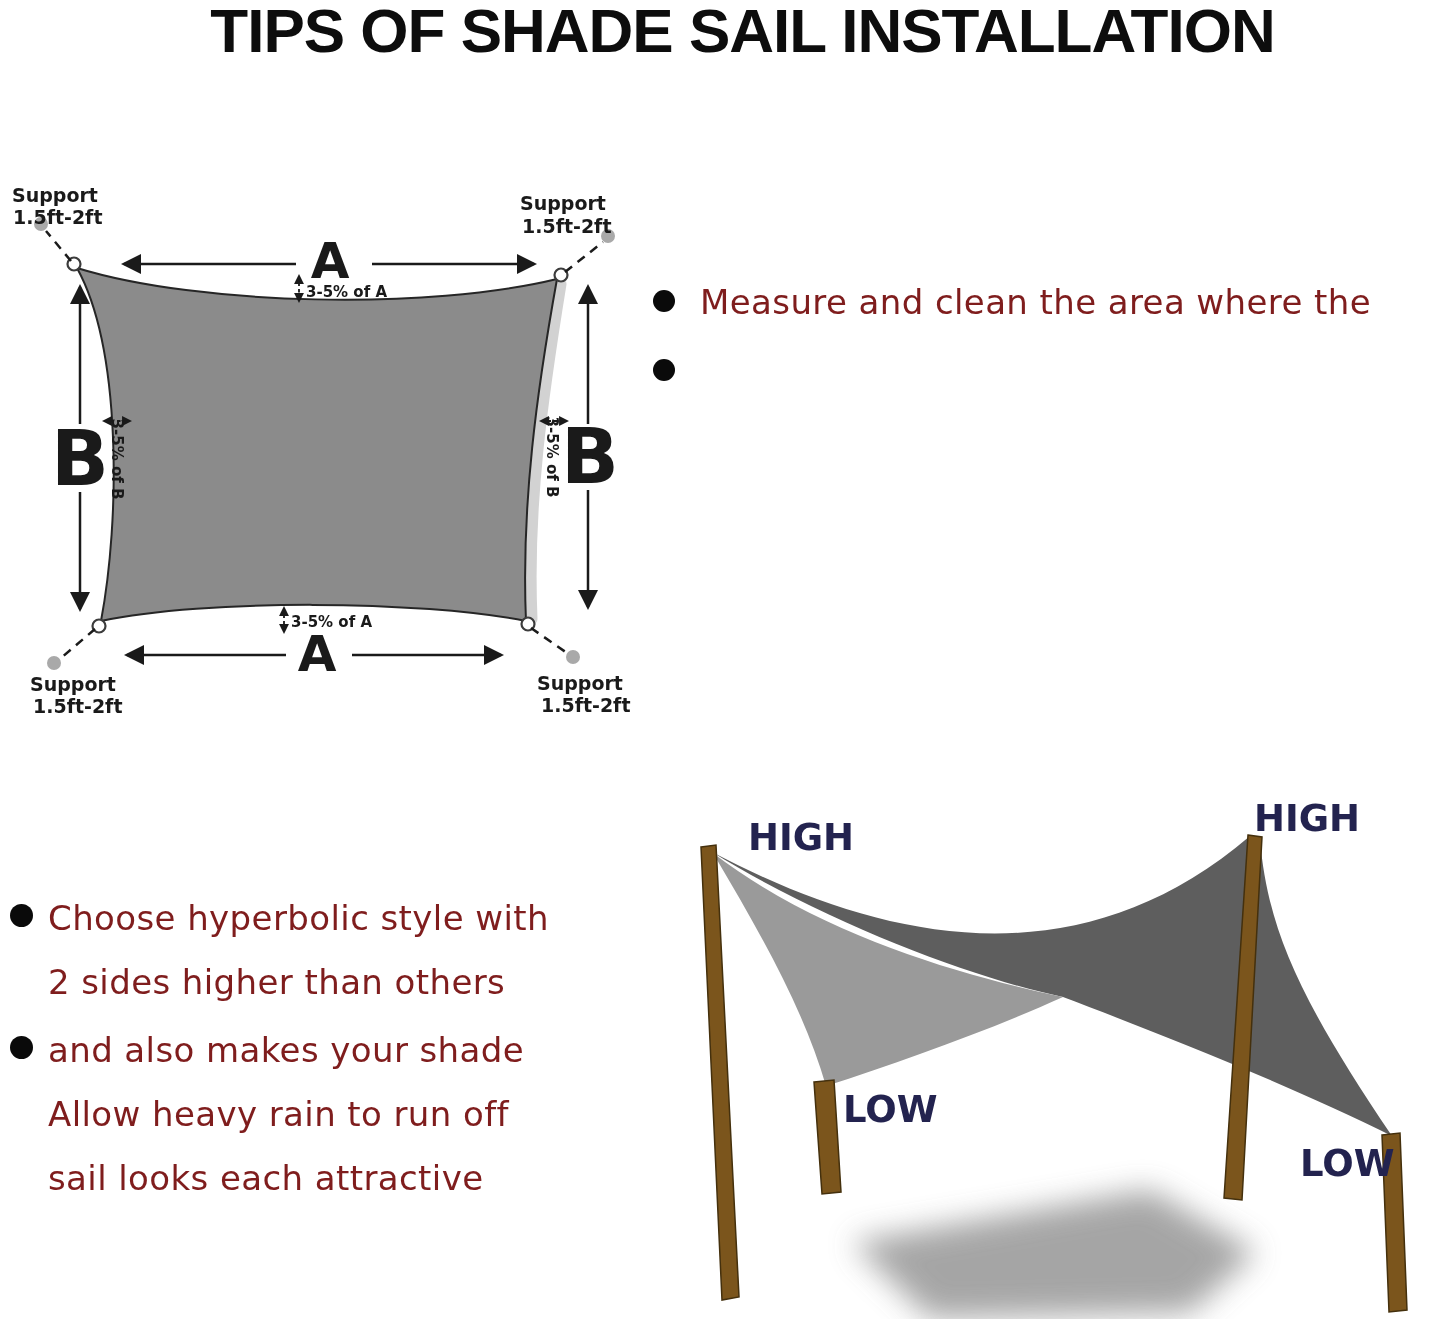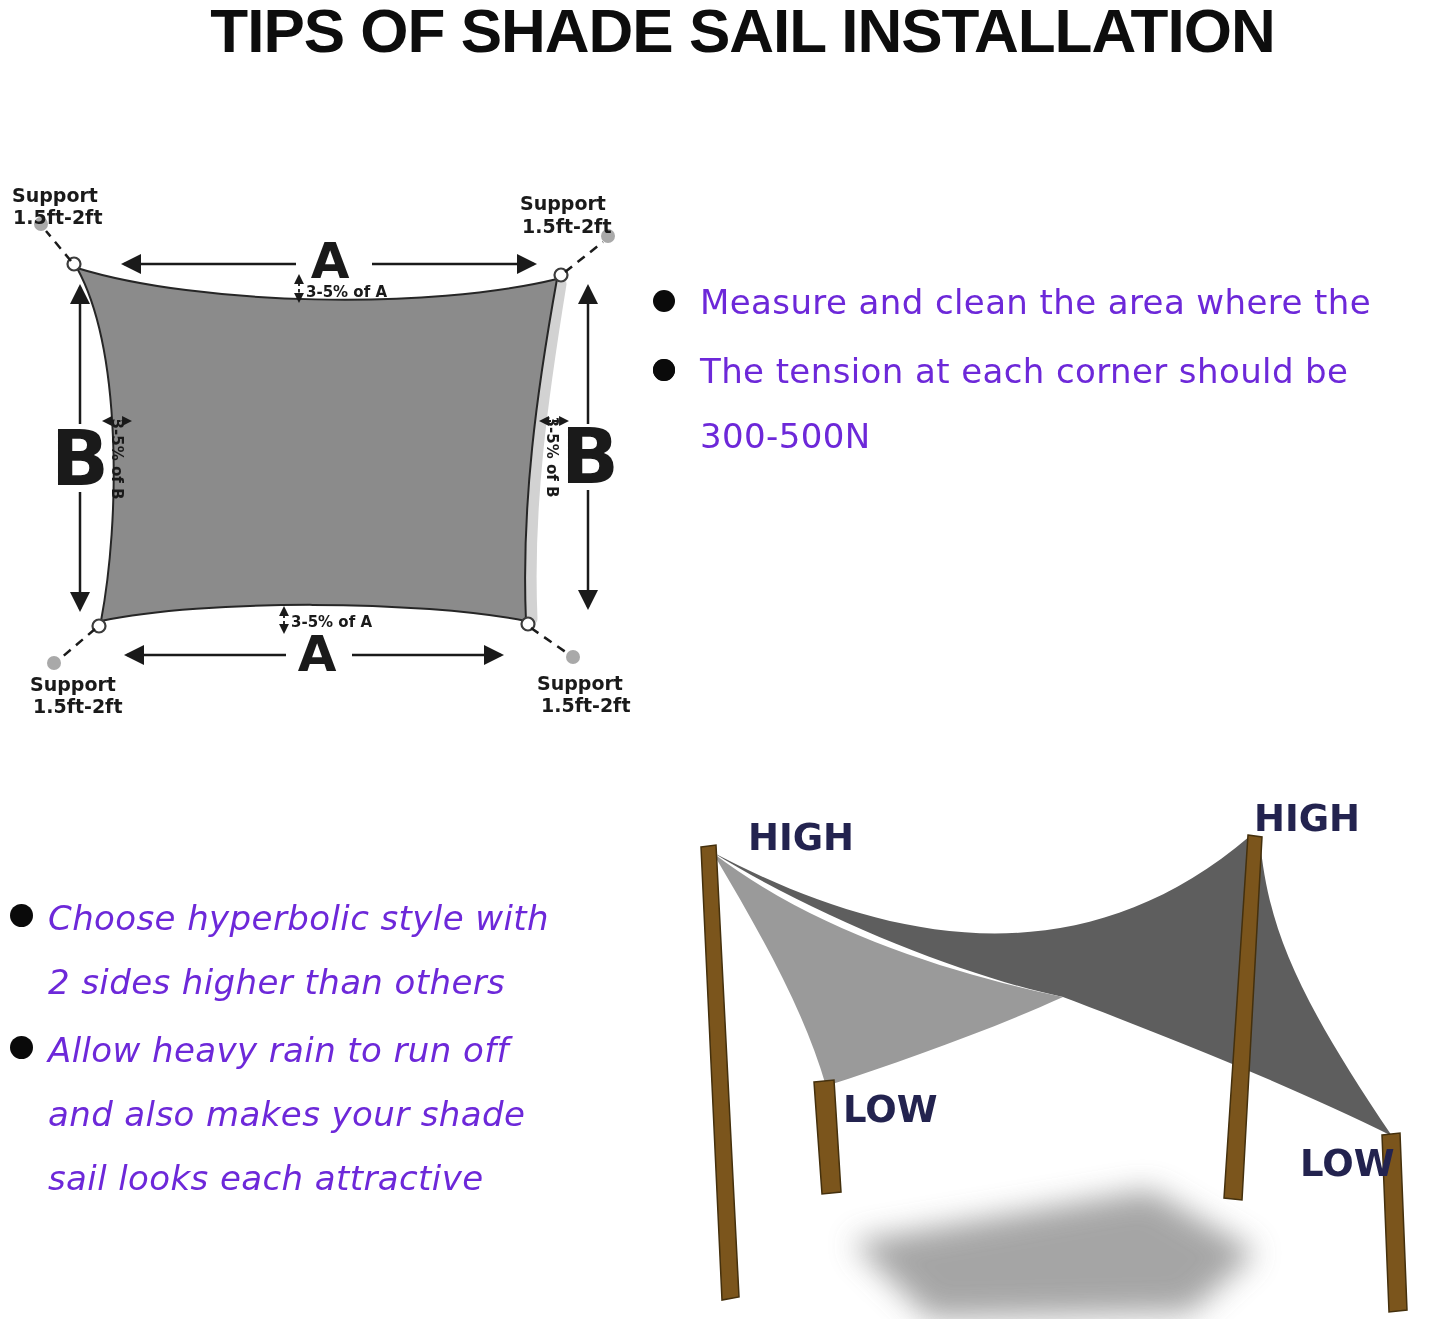--- a/index.html
+++ b/index.html
@@ -19,23 +19,23 @@
   .dim-letter-a { font-size:50px; font-weight:700; }
   .dim-letter-b { font-size:76px; font-weight:700; }
   .offset-label { font-size:15px; font-weight:700; }
   .hilo-label { font-size:37px; font-weight:600; fill:#23234f; }
 
   .tips { position:absolute; }
   .tips-right { left:640px; top:270px; width:800px; }
   .tips-left  { left:8px;  top:886px; width:625px; }
   .tip { position:relative; margin:0 0 4px 0; }
   .tips-right .tip { padding-left:60px; }
-  .tips-left  .tip { padding-left:40px;font-style:italic; }
+  .tips-left  .tip { padding-left:40px; }
   .tip-line {
-    font-size:34px; line-height:65px; letter-spacing:0.4px; color:#6d28d9;
+    font-size:34px; line-height:65px; letter-spacing:0.4px; color:#7f1d1d;
     white-space:nowrap;
   }
   .tips-left .tip-line { line-height:64px; }
   .bullet {
     position:absolute; display:block; width:22px; height:22px;
     border-radius:50%; background:#0a0a0a; top:20px;
   }
   .tips-right .bullet { left:13px; }
   .tips-left  .bullet { left:2px; top:18px; width:23px; height:23px; }
 </style>
@@ -163,34 +163,29 @@
   </svg>
 
   <div class="tips tips-right">
     <div class="tip">
       <span class="bullet"></span>
       <div class="tip-line">Measure and clean the area where the</div>
     </div>
     <div class="tip">
       <span class="bullet"></span>
     </div>
-    <div class="tip">
-      <span class="bullet"></span>
-      <div class="tip-line">The tension at each corner should be</div>
-      <div class="tip-line">300-500N</div>
-    </div>
   </div>
 
   <div class="tips tips-left">
     <div class="tip">
       <span class="bullet"></span>
       <div class="tip-line">Choose hyperbolic style with</div>
       <div class="tip-line">2 sides higher than others</div>
     </div>
     <div class="tip">
       <span class="bullet"></span>
+      <div class="tip-line">and also makes your shade</div>
       <div class="tip-line">Allow heavy rain to run off</div>
-      <div class="tip-line">and also makes your shade</div>
       <div class="tip-line">sail looks each attractive</div>
     </div>
   </div>
 
 </div>
 
 </body></html>

